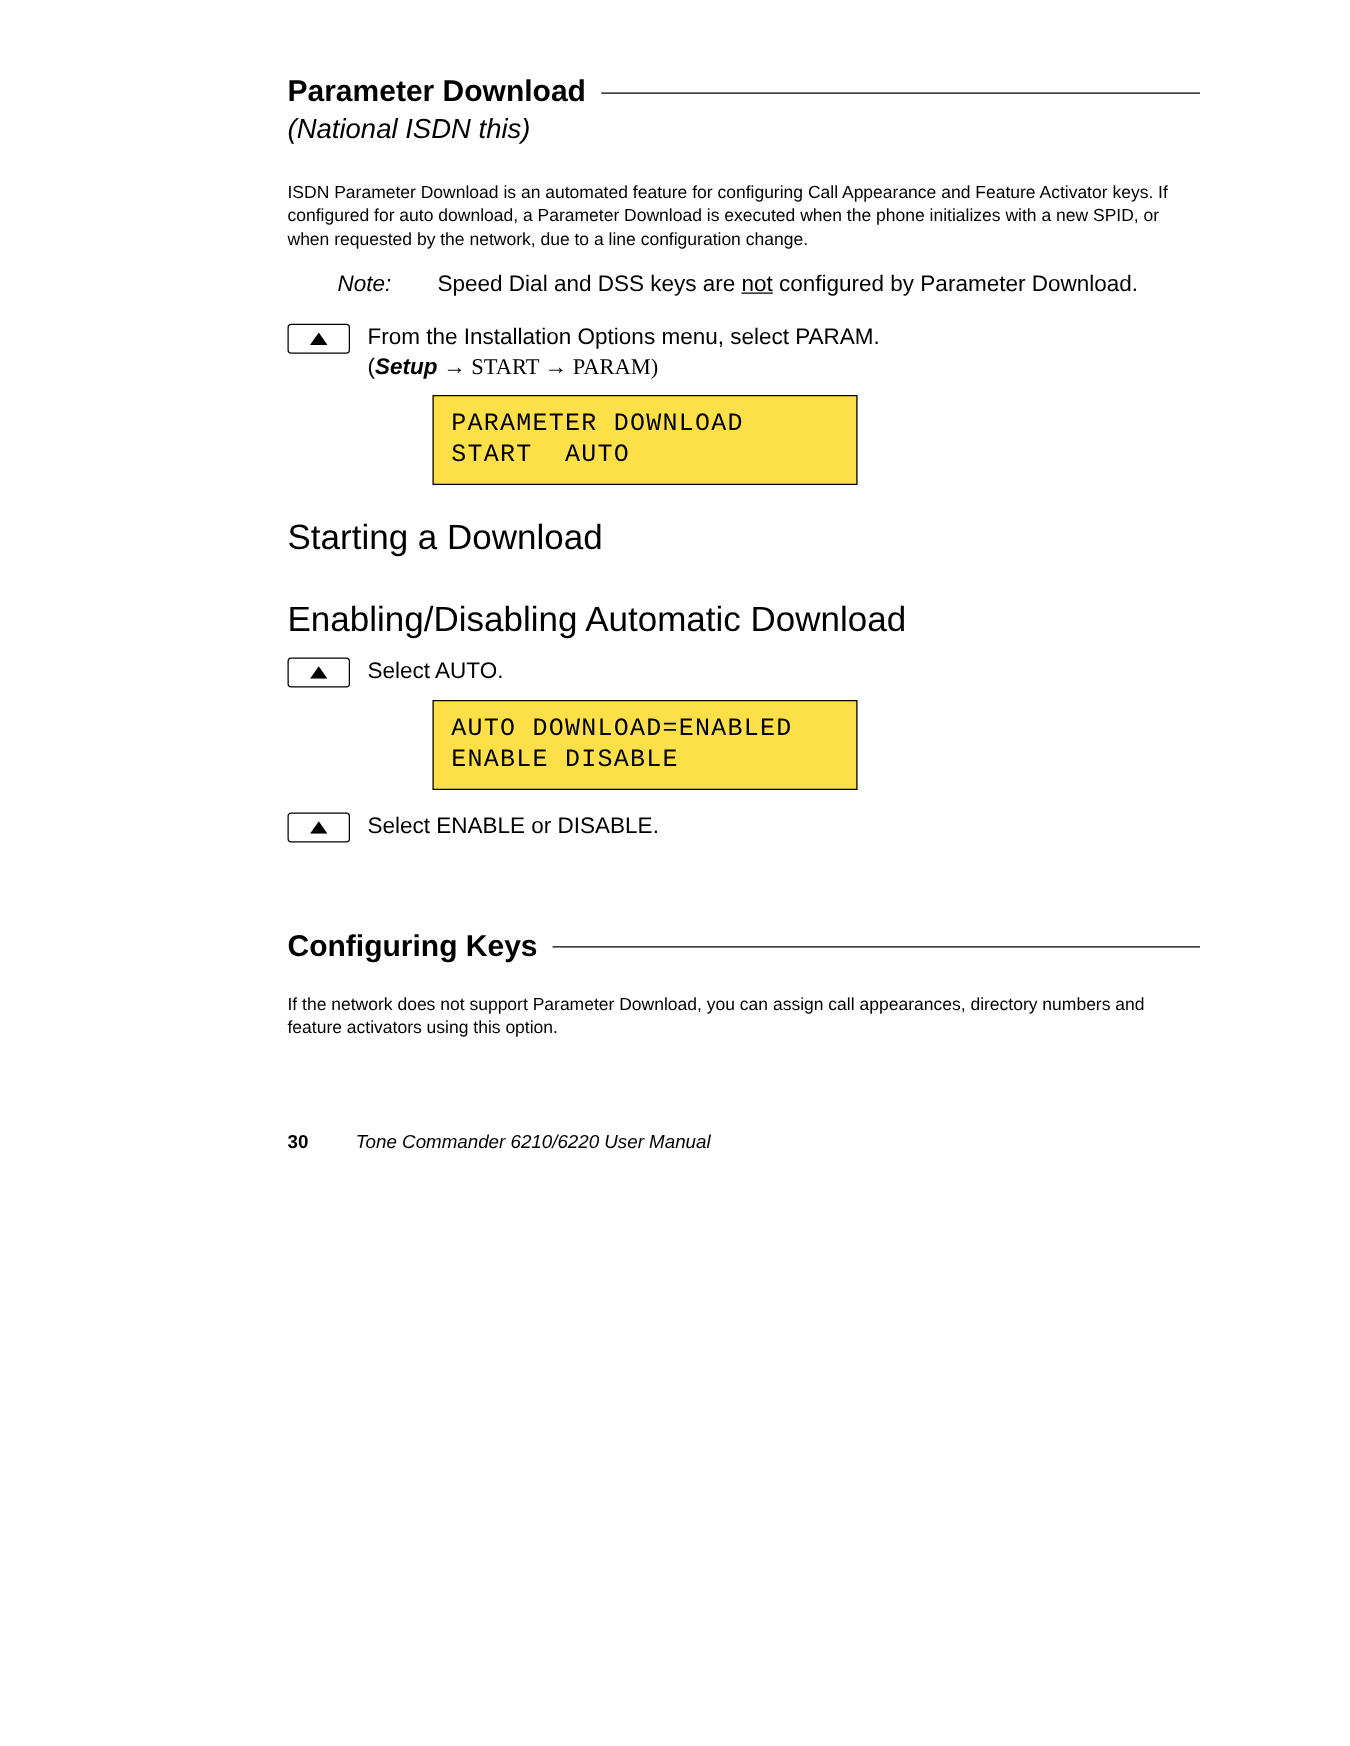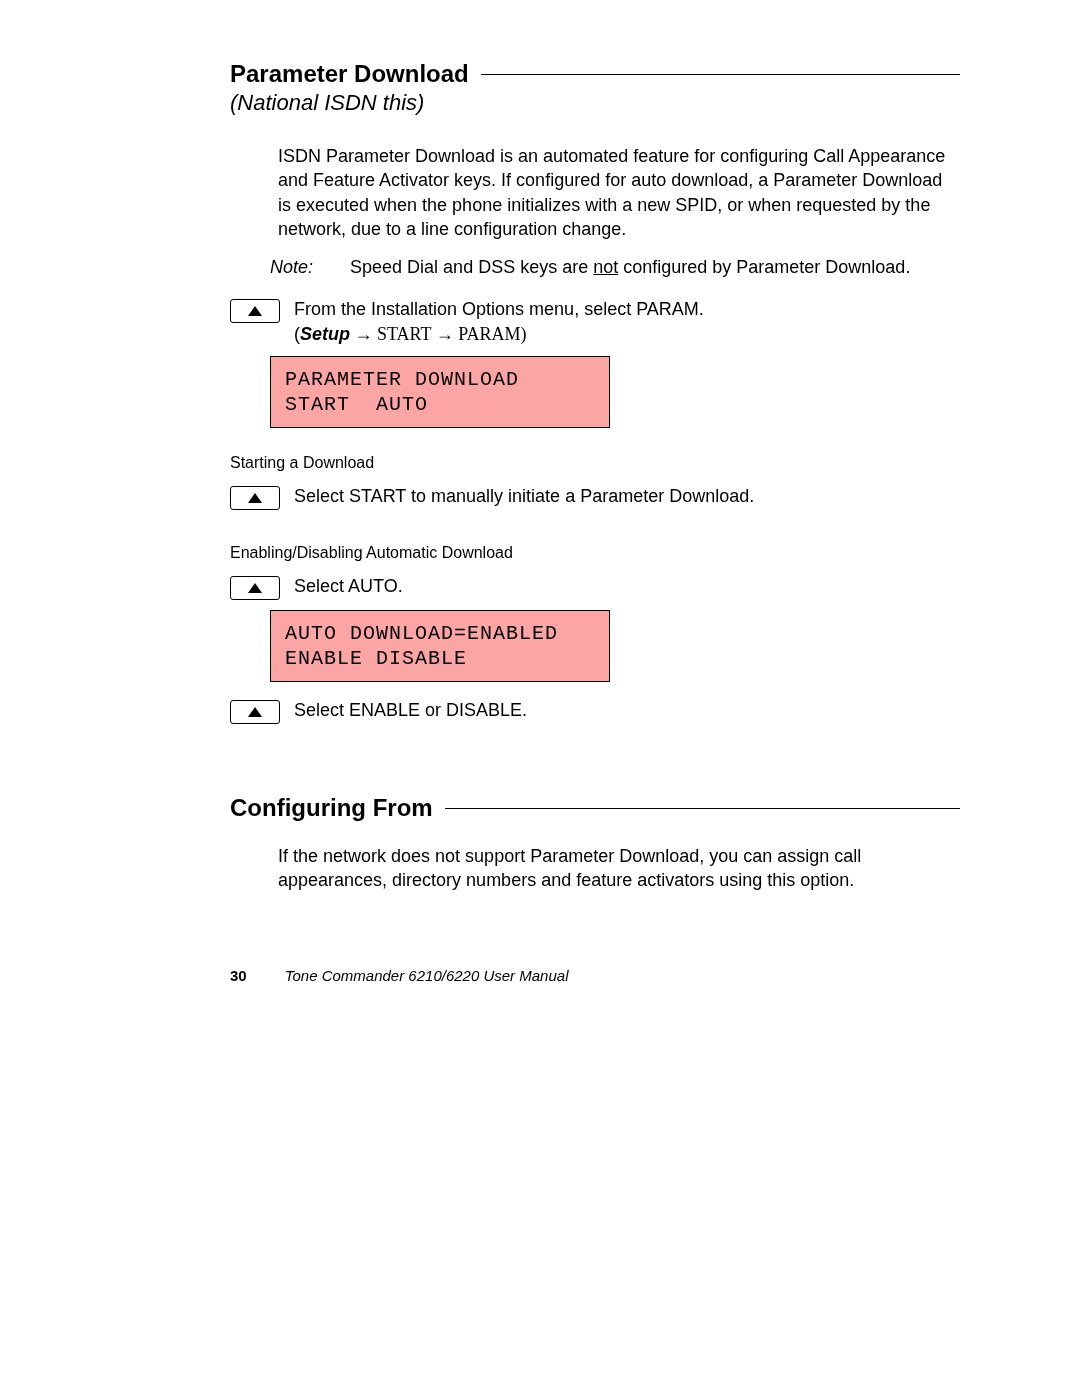--- a/index.html
+++ b/index.html
@@ -30,24 +30,23 @@
     flex: 1;
     border-top: 1.5px solid #000;
     height: 0;
   }
   .subtitle {
     font-size: 22px;
     font-style: italic;
     margin-bottom: 28px;
   }
   .body-text {
-    font-size: 18px;
+    font-size: 14px;
     line-height: 1.35;
     margin-bottom: 14px;
-    margin-left: 48px;
   }
   .note-block {
     margin-left: 40px;
     font-size: 18px;
     line-height: 1.35;
     margin-bottom: 18px;
     display: flex;
     gap: 32px;
   }
   .note-block .note-label {
@@ -75,35 +74,35 @@
     display: flex;
     align-items: center;
     justify-content: center;
     margin-top: 2px;
   }
   .arrow-button svg { display: block; }
   .action-text { flex: 1; }
   .action-text .bi { font-weight: bold; font-style: italic; }
   .arrow-glyph { font-family: 'Times New Roman', serif; }
   .display-box {
-    margin-left: 40px;
+    margin-left: 116px;
     width: 310px;
     border: 1.5px solid #000;
-    background: #fca5a5;
+    background: #fde047;
     padding: 10px 14px 10px 14px;
     font-family: "Courier New", monospace;
     font-size: 20px;
     line-height: 1.25;
     letter-spacing: 1px;
     margin-top: 10px;
     margin-bottom: 26px;
     white-space: pre;
   }
   .subheading {
-    font-size: 16px;
+    font-size: 28px;
     margin-top: 24px;
     margin-bottom: 12px;
   }
   .spacer-lg { height: 60px; }
   .footer {
     margin-top: 74px;
     font-size: 15px;
   }
   .footer .pg { font-weight: bold; margin-right: 38px; }
   .footer .title { font-style: italic; }
@@ -137,28 +136,20 @@
     <div class="action-text">
       <span>From the Installation Options menu, select PARAM.</span><br>
       (<span class="bi">Setup</span><span class="arrow-glyph"> → START → PARAM)</span>
     </div>
   </div>
 
   <div class="display-box"><span>PARAMETER DOWNLOAD</span>
 <span>START  AUTO</span></div>
 
   <div class="subheading">Starting a Download</div>
-  <div class="action-row">
-    <div class="arrow-button">
-      <svg width="14" height="10" viewBox="0 0 14 10">
-          <polygon points="7,0 14,10 0,10" fill="#000"></polygon>
-        </svg>
-    </div>
-    <div class="action-text">Select START to manually initiate a Parameter Download.</div>
-  </div>
 
   <div class="subheading" style="margin-top:34px">Enabling/Disabling Automatic Download</div>
   <div class="action-row">
     <div class="arrow-button">
       <svg width="14" height="10" viewBox="0 0 14 10">
           <polygon points="7,0 14,10 0,10" fill="#000"></polygon>
         </svg>
     </div>
     <div class="action-text">Select AUTO.</div>
   </div>
@@ -171,21 +162,21 @@
       <svg width="14" height="10" viewBox="0 0 14 10">
           <polygon points="7,0 14,10 0,10" fill="#000"></polygon>
         </svg>
     </div>
     <div class="action-text">Select ENABLE or DISABLE.</div>
   </div>
 
   <div class="spacer-lg"></div>
 
   <div class="section-title">
-    <span class="text">Configuring From</span>
+    <span class="text">Configuring Keys</span>
     <span class="rule"></span>
   </div>
   <div class="body-text" style="margin-top:22px">If the network does not support Parameter Download, you can assign call appearances, directory numbers and feature activators using this option.</div>
 
   <div class="footer">
     <span class="pg">30</span><span class="title">Tone Commander 6210/6220 User Manual</span>
   </div>
 
 </div>
 

